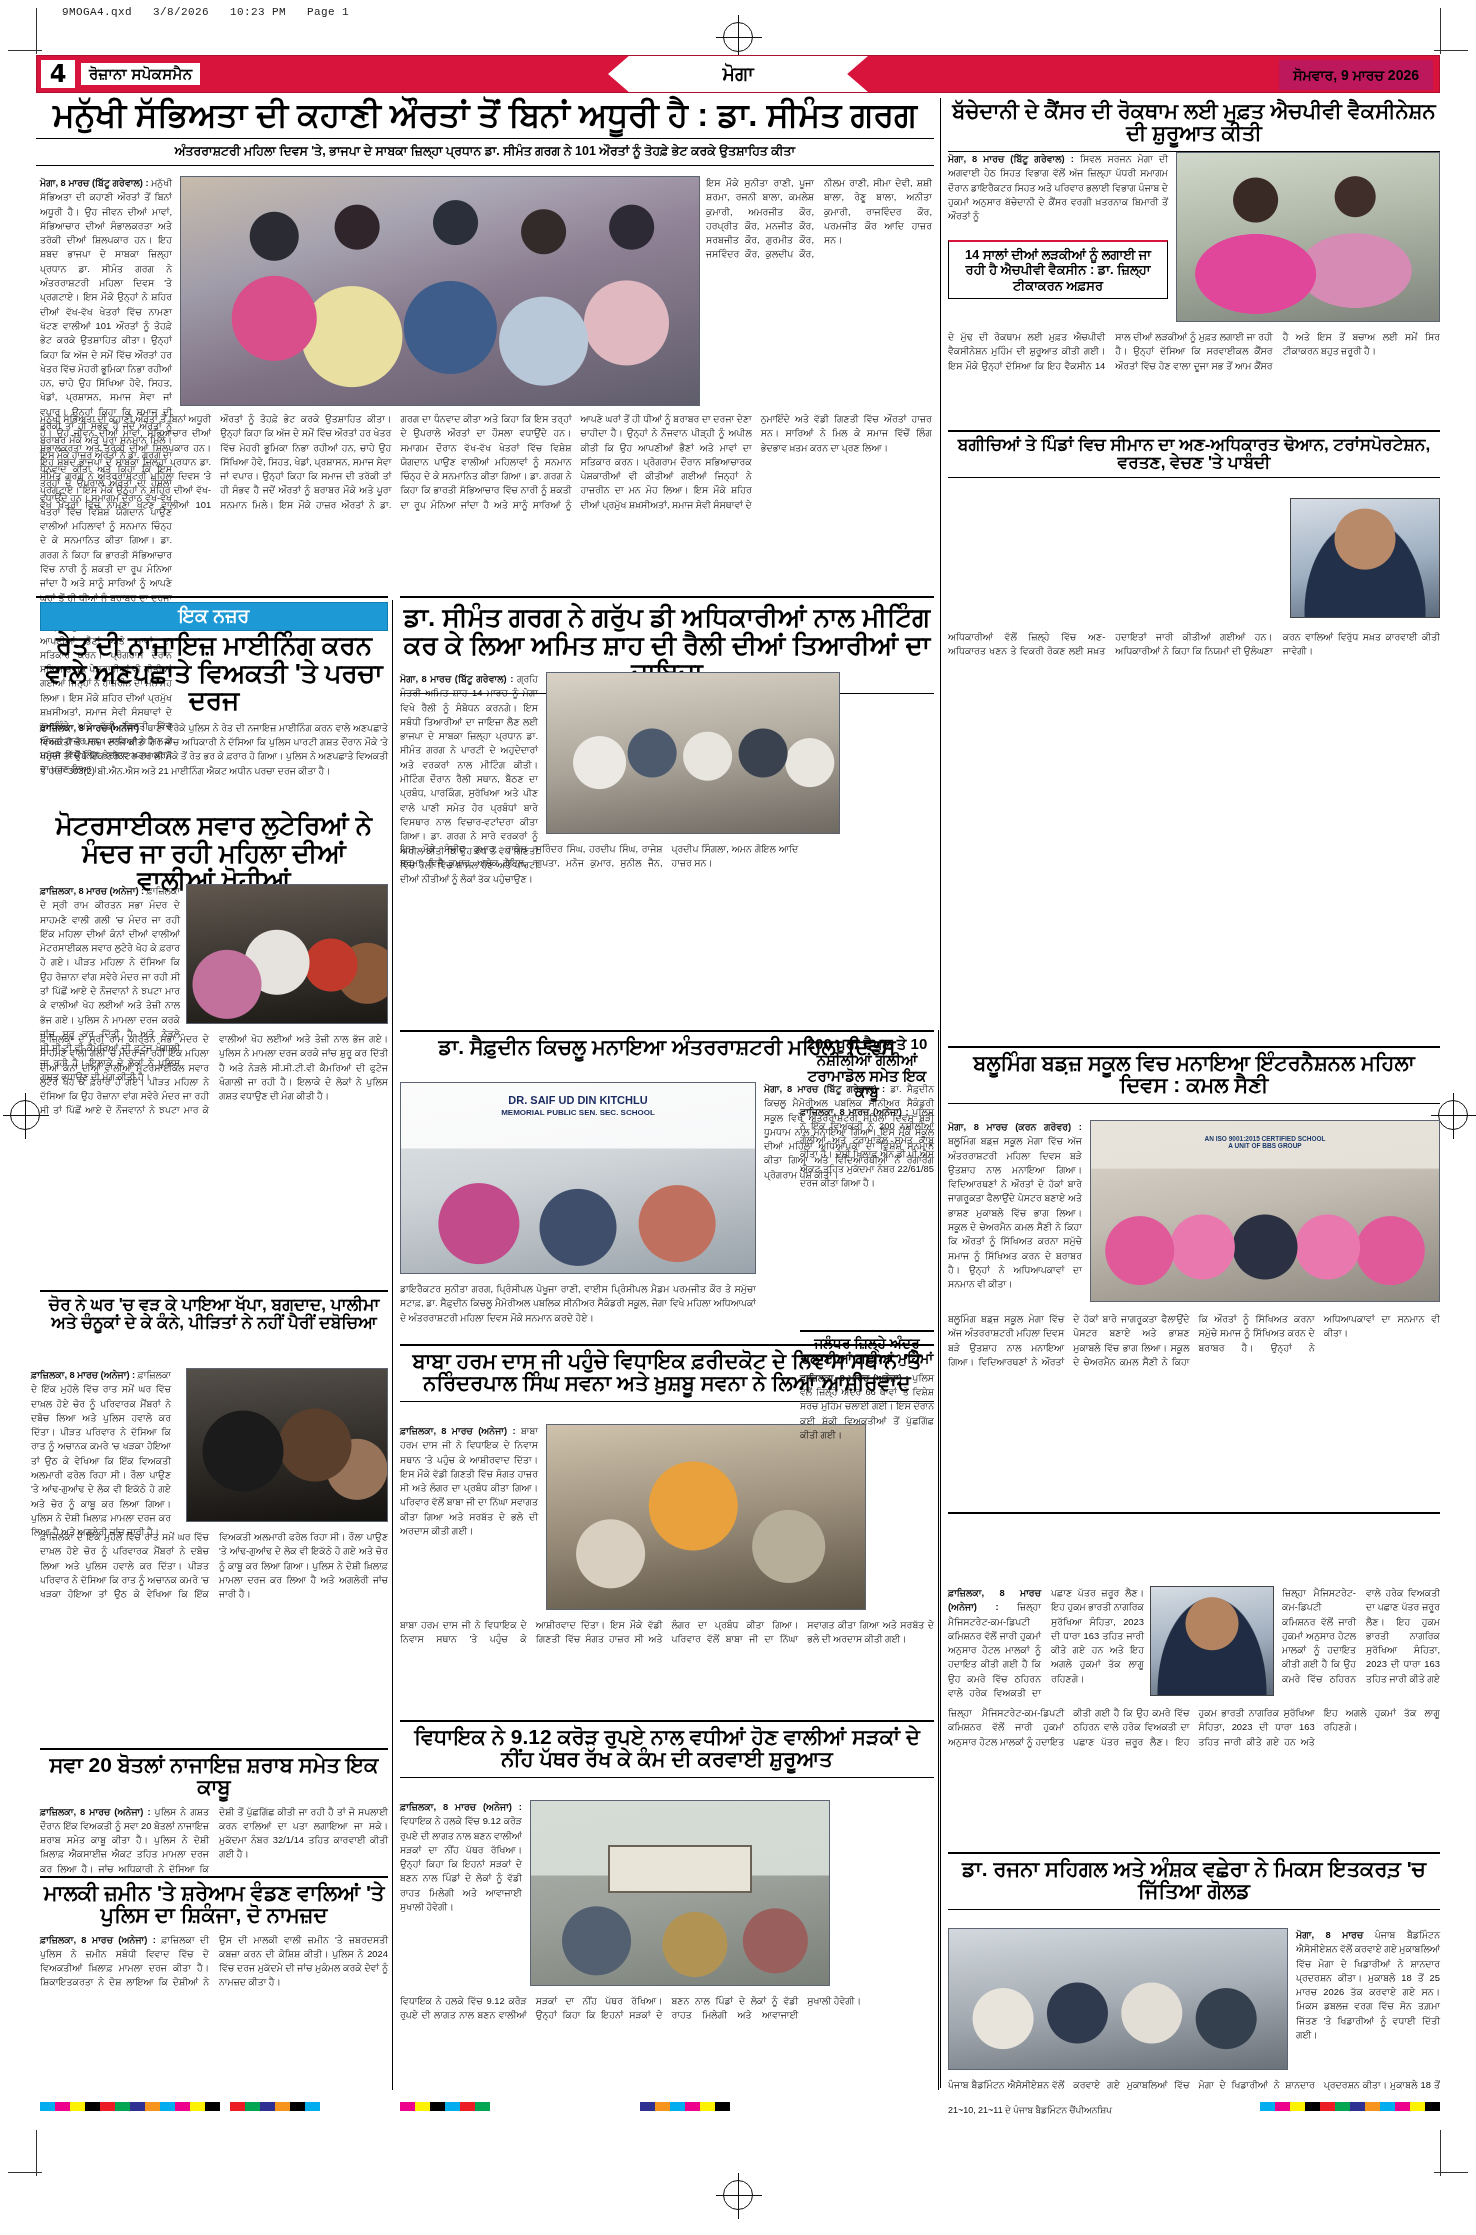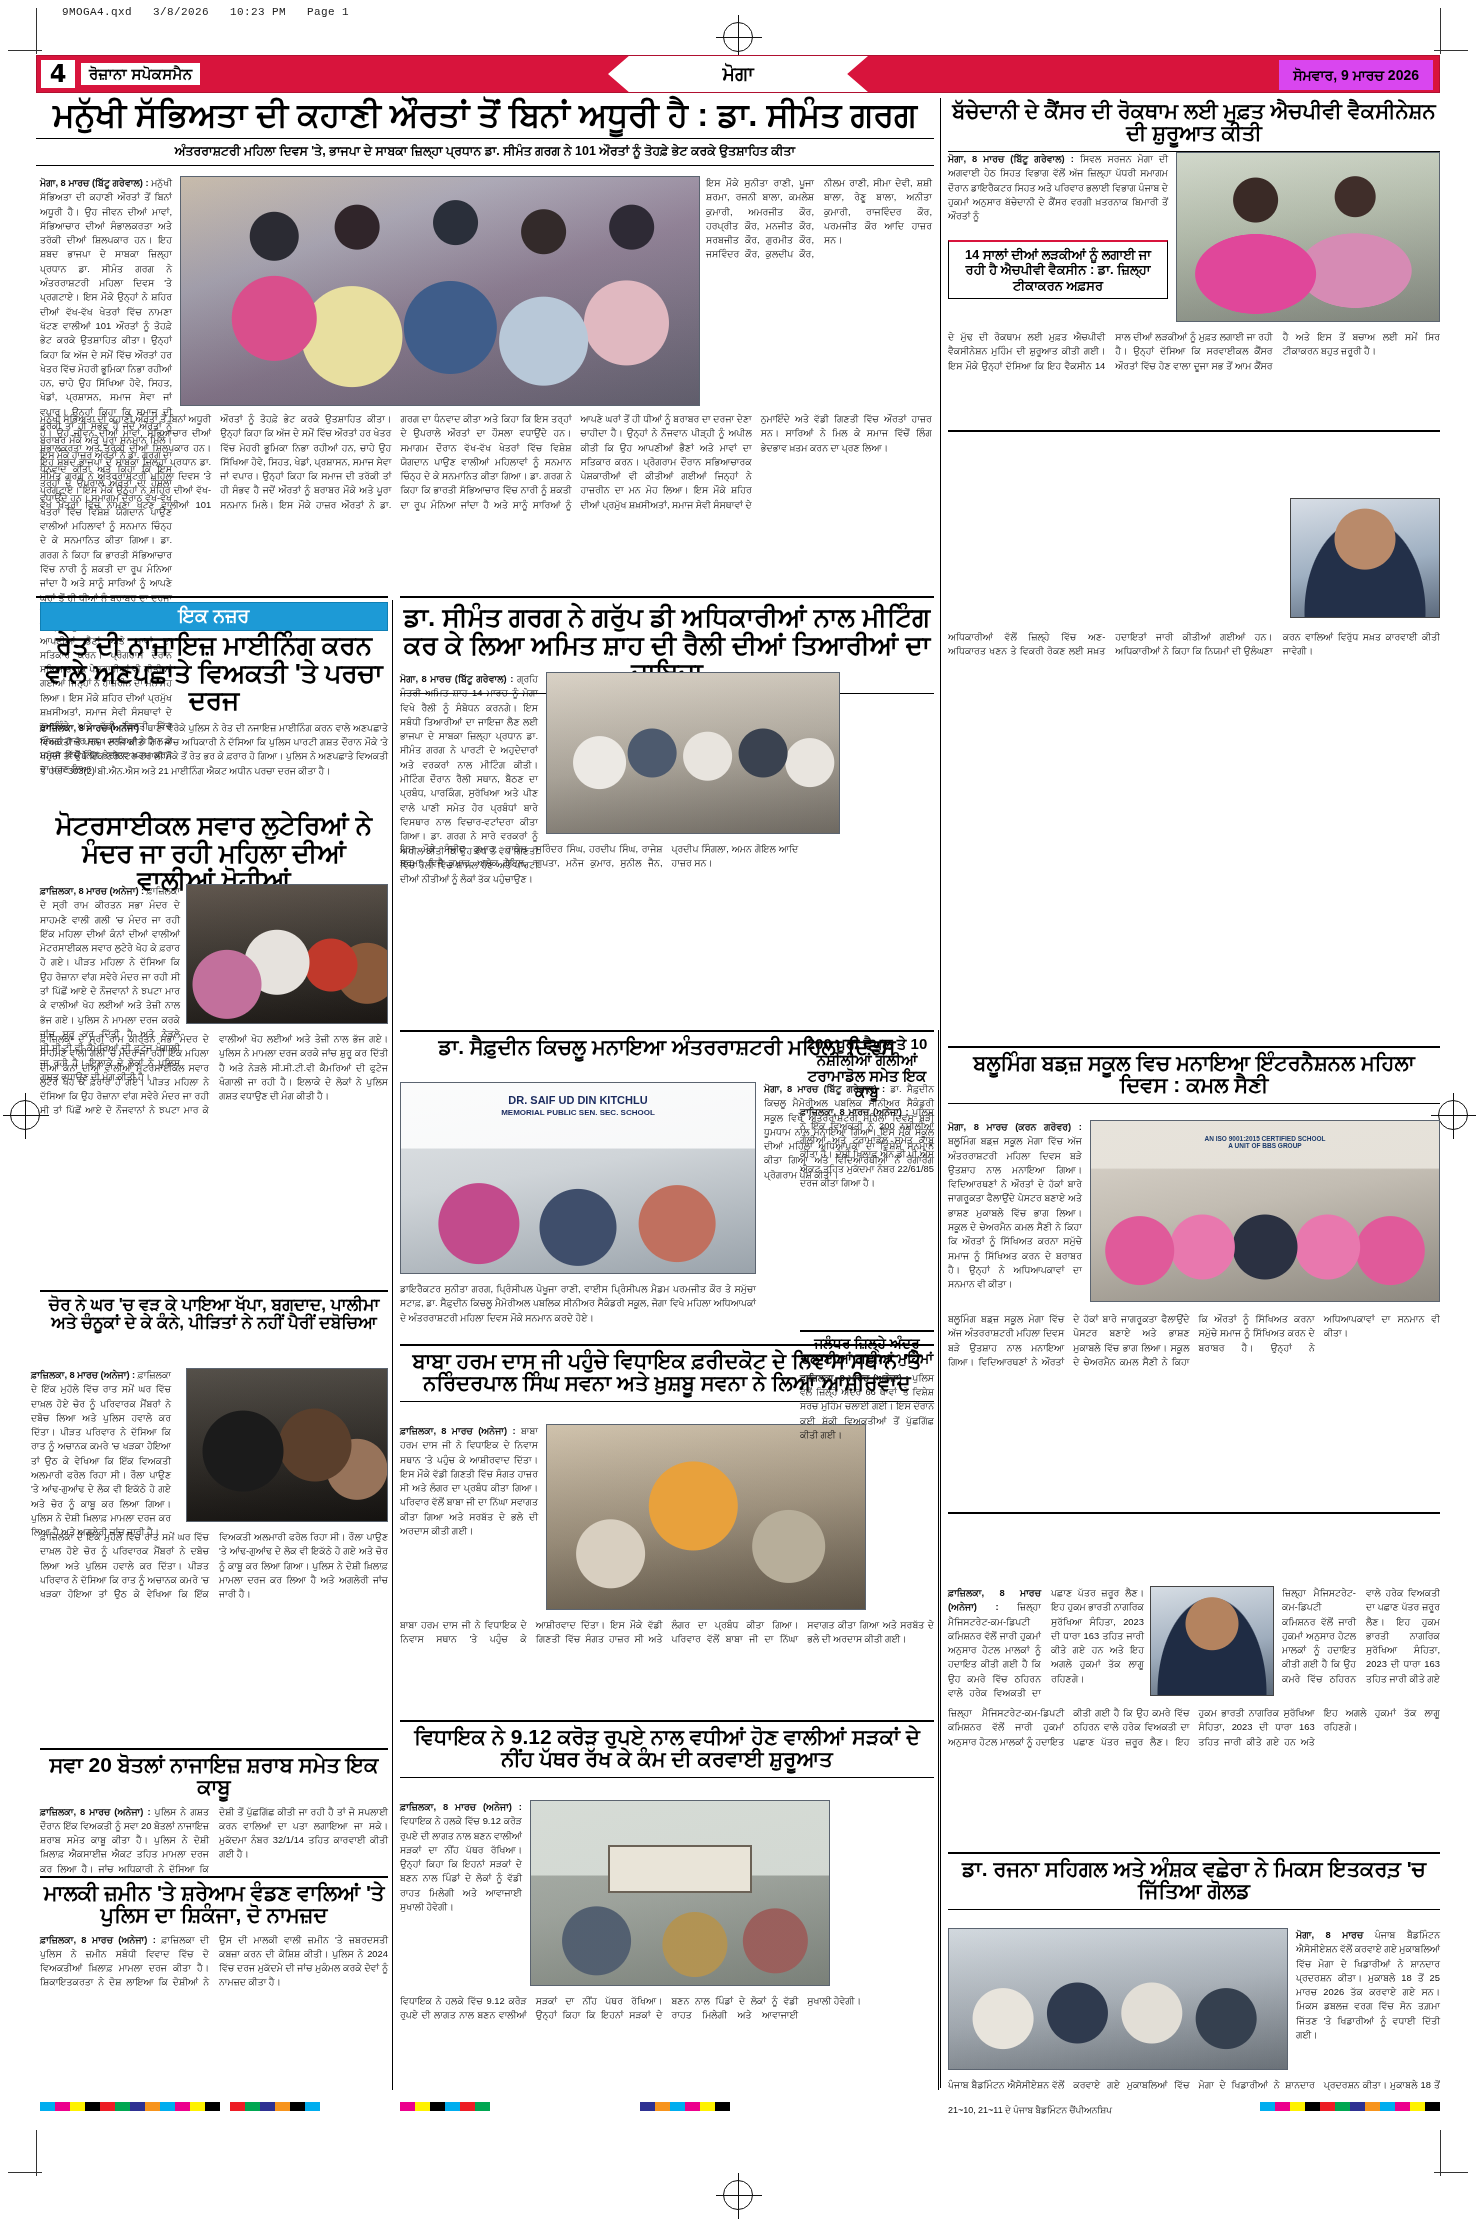--- a/index.html
+++ b/index.html
@@ -61,21 +61,21 @@
   }
   .edition-tab{
     position:absolute; left:50%; transform:translateX(-50%);
     width:260px; height:36px; background:#fff;
     display:flex; align-items:center; justify-content:center;
     font-size:19px; font-weight:bold; color:#000;
     clip-path: polygon(8% 0, 100% 0, 92% 50%, 100% 100%, 8% 100%, 0% 50%);
   }
   .date-box{
     position:absolute; right:6px; top:4px; height:30px;
-    background:#d946ef; padding:0 14px;
+    background:#be185d; padding:0 14px;
     display:flex; align-items:center;
     font-size:14px; font-weight:bold; color:#000;
   }
 
   
   .hl{ font-weight:bold; color:#000; line-height:1.06; text-align:center; }
   .hl-xxl{ font-size:33px; }
   .hl-xl { font-size:26px; }
   .hl-lg { font-size:21px; }
   .hl-md { font-size:17px; }
@@ -208,20 +208,24 @@
 
   <div class="col box-border" style="left:948px;top:240px;width:220px;padding:5px 6px;border-top:2px solid #d8143c;">
     <div class="hl hl-sm" style="font-size:13px;line-height:1.18;">14 ਸਾਲਾਂ ਦੀਆਂ ਲੜਕੀਆਂ ਨੂੰ ਲਗਾਈ ਜਾ ਰਹੀ ਹੈ ਐਚਪੀਵੀ ਵੈਕਸੀਨ : ਡਾ. ਜ਼ਿਲ੍ਹਾ ਟੀਕਾਕਰਨ ਅਫ਼ਸਰ</div>
   </div>
 
   <div class="col" style="left:948px;top:330px;width:492px;">
     <div class="body-text j3" style="height:96px;overflow:hidden;">ਦੇ ਮੁੱਢ ਦੀ ਰੋਕਥਾਮ ਲਈ ਮੁਫ਼ਤ ਐਚਪੀਵੀ ਵੈਕਸੀਨੇਸ਼ਨ ਮੁਹਿੰਮ ਦੀ ਸ਼ੁਰੂਆਤ ਕੀਤੀ ਗਈ। ਇਸ ਮੌਕੇ ਉਨ੍ਹਾਂ ਦੱਸਿਆ ਕਿ ਇਹ ਵੈਕਸੀਨ 14 ਸਾਲ ਦੀਆਂ ਲੜਕੀਆਂ ਨੂੰ ਮੁਫ਼ਤ ਲਗਾਈ ਜਾ ਰਹੀ ਹੈ। ਉਨ੍ਹਾਂ ਦੱਸਿਆ ਕਿ ਸਰਵਾਈਕਲ ਕੈਂਸਰ ਔਰਤਾਂ ਵਿੱਚ ਹੋਣ ਵਾਲਾ ਦੂਜਾ ਸਭ ਤੋਂ ਆਮ ਕੈਂਸਰ ਹੈ ਅਤੇ ਇਸ ਤੋਂ ਬਚਾਅ ਲਈ ਸਮੇਂ ਸਿਰ ਟੀਕਾਕਰਨ ਬਹੁਤ ਜ਼ਰੂਰੀ ਹੈ।</div>
   </div>
 
   <div class="rule-thick" style="position:absolute;left:948px;top:430px;width:492px;"></div>
+  <div class="col" style="left:948px;top:436px;width:492px;">
+    <div class="hl hl-md">ਬਗੀਚਿਆਂ ਤੇ ਪਿੰਡਾਂ ਵਿਚ ਸੀਮਾਨ ਦਾ ਅਣ-ਅਧਿਕਾਰਤ ਢੋਆਨ, ਟਰਾਂਸਪੋਰਟੇਸ਼ਨ, ਵਰਤਣ, ਵੇਚਣ 'ਤੇ ਪਾਬੰਦੀ</div>
+    <div class="rule" style="margin:5px 0 5px;"></div>
+  </div>
 
   <div class="photo portrait" style="left:1290px;top:498px;width:150px;height:120px;position:absolute;
               background:linear-gradient(170deg,#d8dee6 0%,#9fb0c2 55%,#5c6a7d 100%);">
     <div class="ov" style="background:
         radial-gradient(circle at 50% 34%, #b98a6a 0 30px, transparent 31px),
         radial-gradient(ellipse at 50% 96%, #233049 0 60px, transparent 61px);"></div>
   </div>
 
 
   <div class="col" style="left:948px;top:630px;width:492px;">

